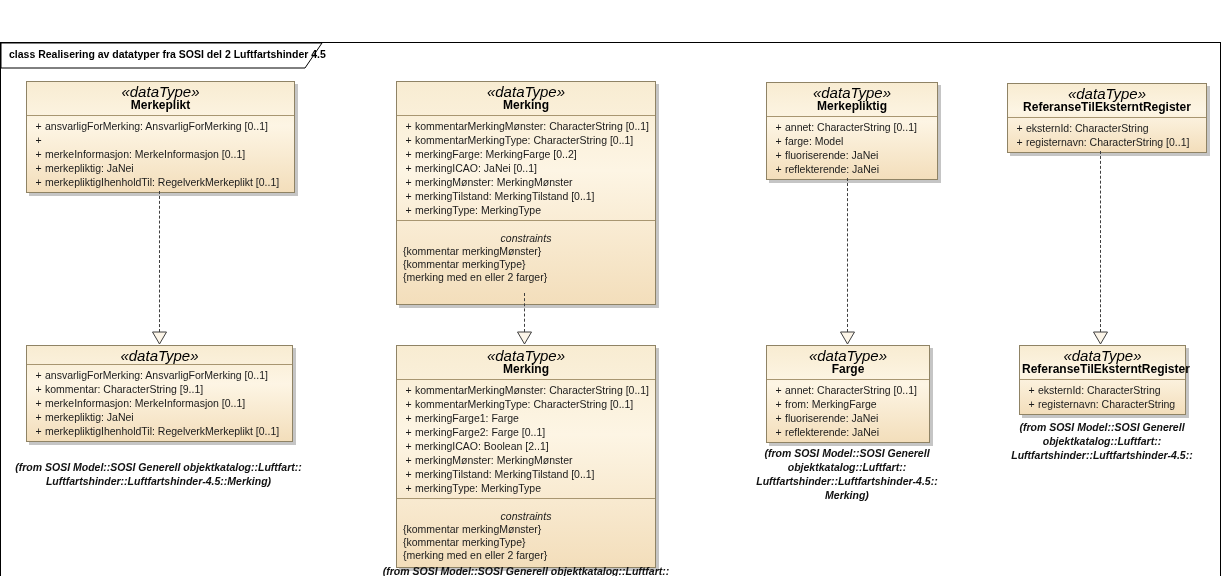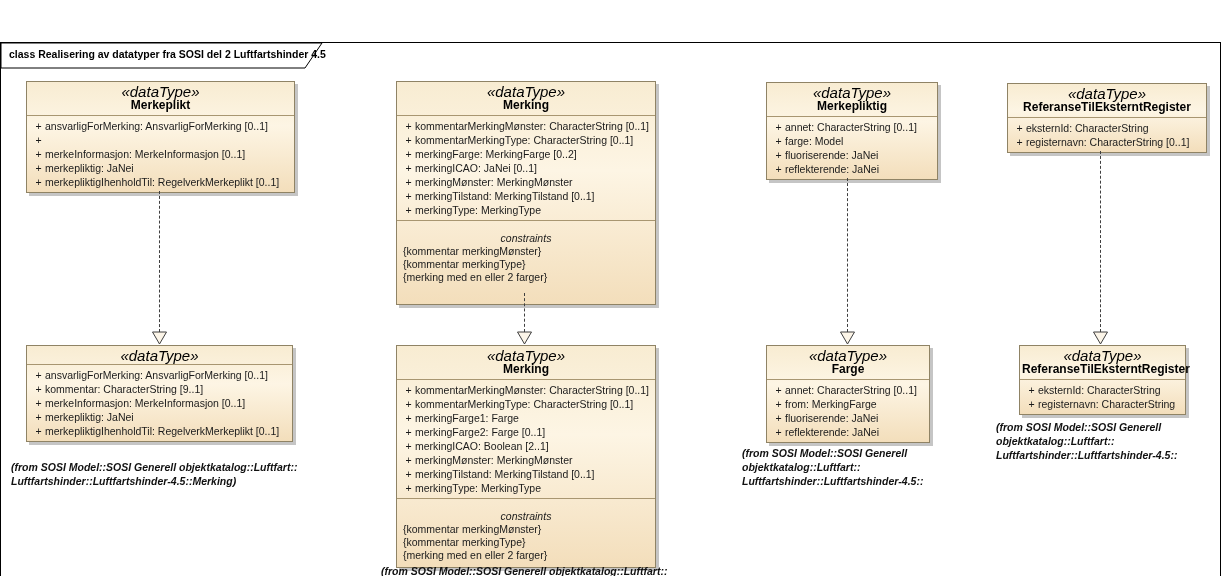--- a/index.html
+++ b/index.html
@@ -29,21 +29,21 @@
   .attrs{border-top:1px solid #a89671; padding:3px 0;}
   .attr{display:flex; font-size:10.5px; line-height:14px; white-space:nowrap; color:#1a1a1a;}
   .vis{flex:0 0 13px; margin-left:5px; text-align:center; color:#1a1a1a;}
   .atext{padding-right:2px;}
   .cons{border-top:1px solid #a89671; padding:10px 6px 5px 6px; font-size:10.5px; color:#1a1a1a;}
   .cons.tall{padding-bottom:20px;}
   .clabel{text-align:center; font-style:italic; line-height:14px;}
   .cline{line-height:13px; white-space:nowrap;}
   
   .caption{
-    position:absolute; 
+    position:absolute; text-align:center;
     font-size:10.5px; font-style:italic; font-weight:bold;
     line-height:14px; color:#111;
   }
   
   .arrow{position:absolute; width:17px;}
   .arrow .dash{position:absolute; left:8px; top:0; bottom:13px; border-left:1px dashed #3f3f3f;}
   .arrow svg{position:absolute; bottom:0; left:0; display:block;}
 </style>
 </head>
 <body>
@@ -300,20 +300,21 @@
       <div class="attr">
           <span class="vis">+</span>
           <span class="atext">reflekterende: JaNei</span>
         </div>
     </div>
   </div>
   <div class="caption" style="left:741px;top:403px;width:210px;">
     <div>(from SOSI Model::SOSI Generell</div>
     <div>objektkatalog::Luftfart::</div>
     <div>Luftfartshinder::Luftfartshinder-4.5::</div>
+    <div>Merking)</div>
   </div>
 
   <div class="uml-box" style="left:1018px;top:302px;width:165px;">
     <div class="hdr">
       <div class="stereo">«dataType»</div>
       <div class="cname">ReferanseTilEksterntRegister</div>
     </div>
     <div class="attrs">
       <div class="attr">
           <span class="vis">+</span>

